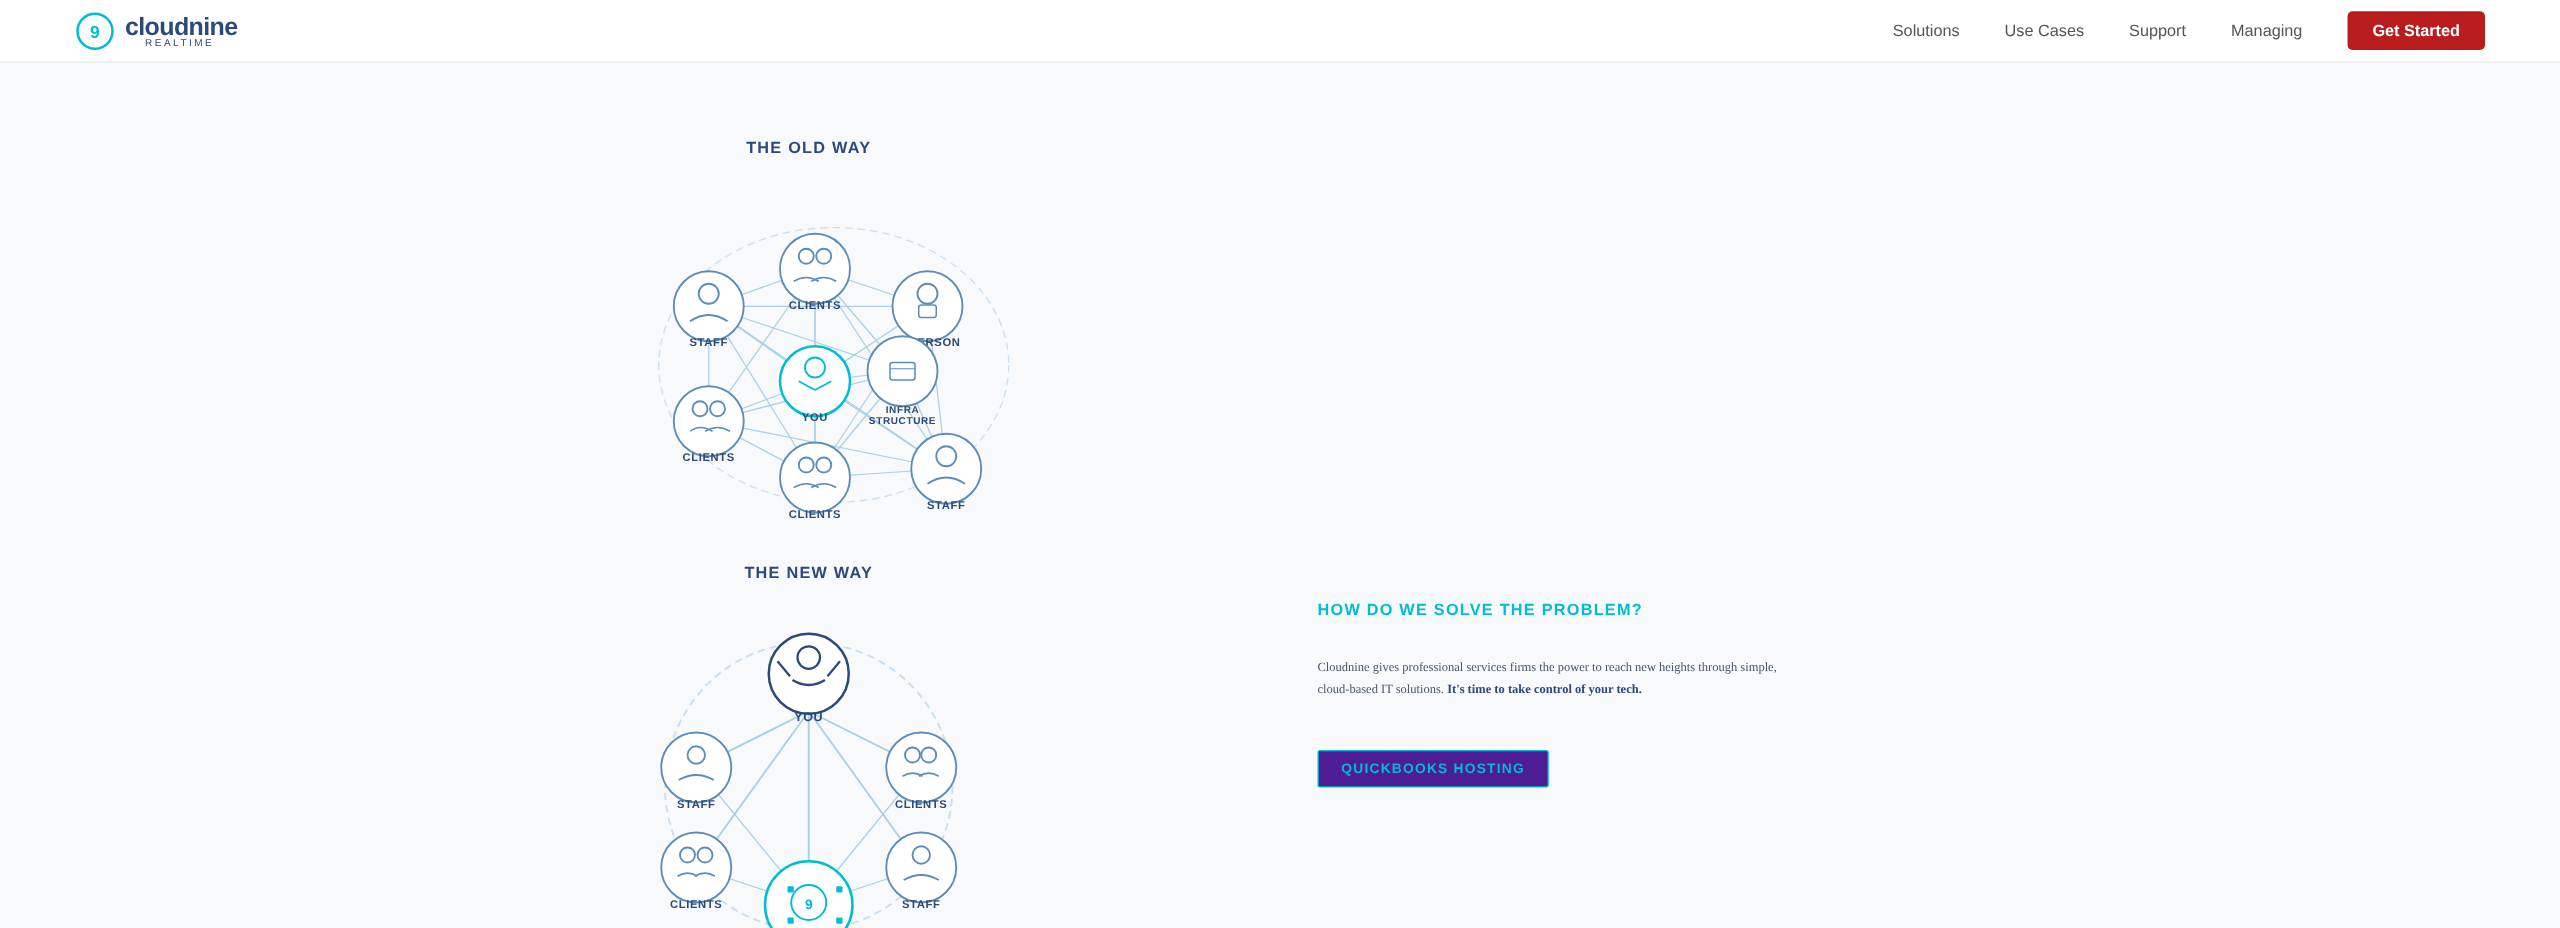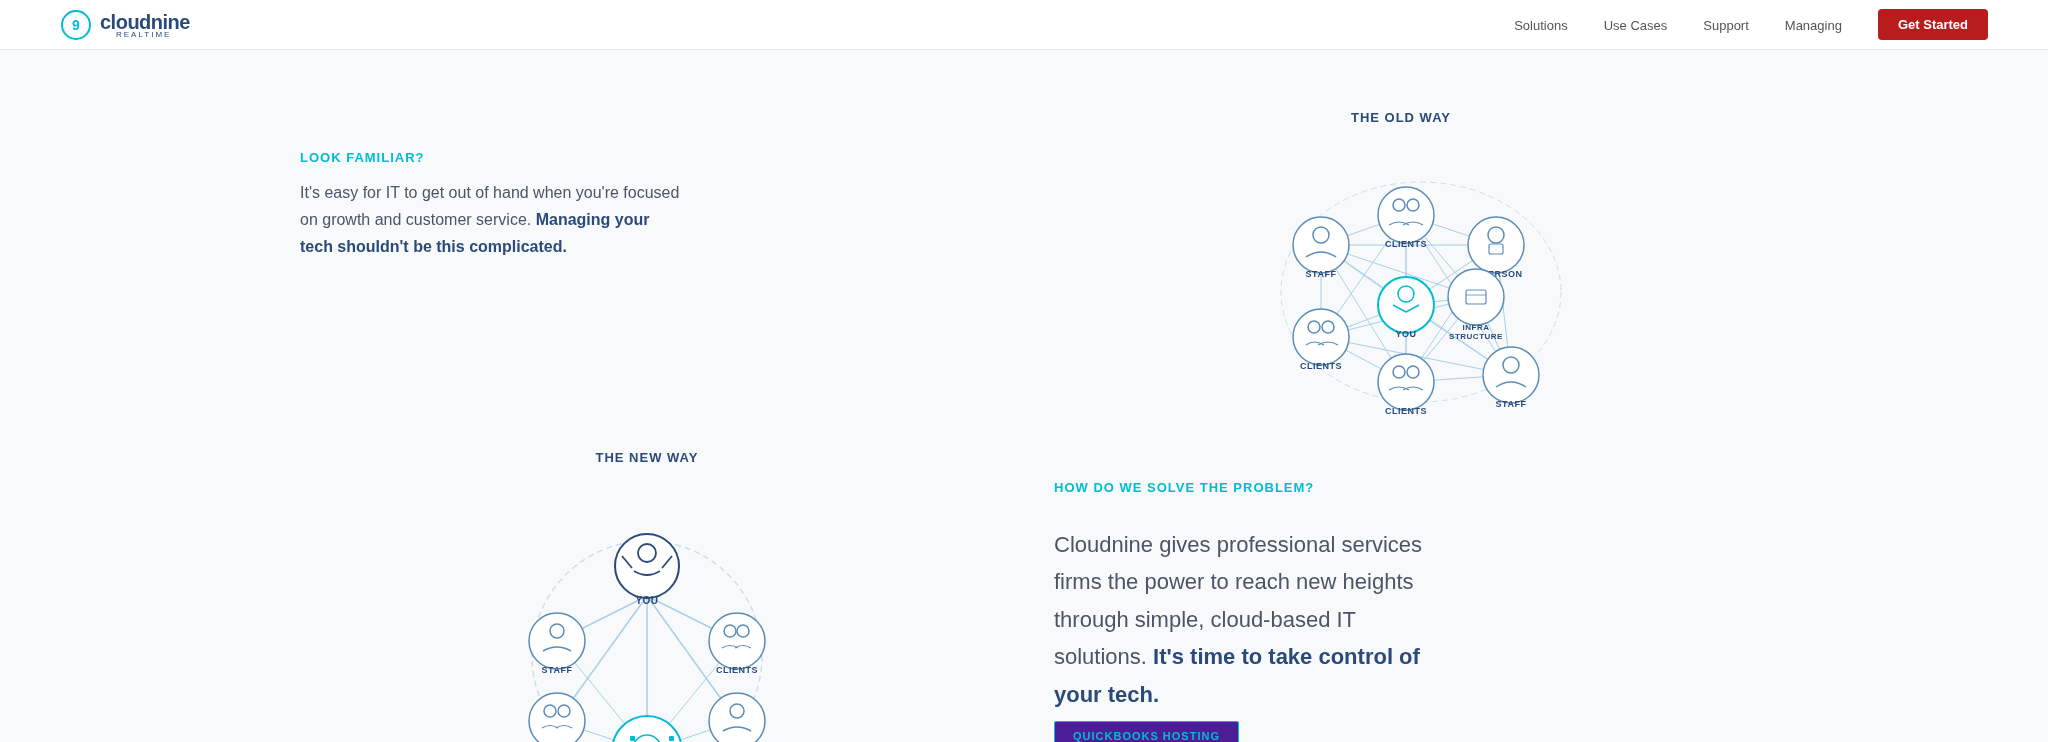--- a/index.html
+++ b/index.html
@@ -140,41 +140,42 @@
       display: flex;
       flex-direction: column;
       align-items: center;
     }
 
     .new-way-title {
       font-size: 13px;
       font-weight: 600;
       color: #2b4a7a;
       letter-spacing: 1px;
-      margin-bottom: 31px;
+      margin-bottom: 4px;
     }
 
     .solve-section {
       padding-top: 30px;
     }
 
     .solve-title {
       color: #00bcd4;
       font-size: 13px;
       font-weight: 700;
       letter-spacing: 1px;
       margin-bottom: 31px;
     }
 
     .solve-desc {
       color: #4a5568;
-      font-size: 22px;
+      font-size: 10px;
       line-height: 1.7;
       max-width: 380px;
-      margin-bottom: 8px;
+      margin-bottom: 40px;
+      font-family: Liberation Serif, serif;
     }
 
     .solve-desc strong {
       color: #2b4a7a;
       font-weight: 700;
     }
 
     .btn-quickbooks {
       border: 1.5px solid #00bcd4;
       background: #4c1d95;
@@ -217,27 +218,20 @@
     <li><a href="#">Solutions</a></li>
     <li><a href="#">Use Cases</a></li>
     <li><a href="#">Support</a></li>
     <li><a href="#">Managing</a></li>
     <li><button class="btn-get-started">Get Started</button></li>
   </ul>
 </nav>
 
 <div class="main-content">
 
-  <div class="left-section">
-    <p class="look-familiar">LOOK FAMILIAR?</p>
-    <p class="main-desc">
-      <span>It's easy for IT to get out of hand when you're focused on growth and customer service. </span>
-      <strong>Managing your tech shouldn't be this complicated.</strong>
-    </p>
-  </div>
 
   <div class="right-section">
     <div class="diagram-container">
       <p class="diagram-title">THE OLD WAY</p>
       <svg viewBox="0 0 420 280" style="width:420px;height:280px;">
 
         <ellipse cx="210" cy="155" rx="140" ry="110" fill="none" stroke="#c8dff0" stroke-width="1" stroke-dasharray="6,4"></ellipse>
 
         <line x1="110" y1="108" x2="195" y2="78" class="conn-line"></line>
         <line x1="110" y1="108" x2="285" y2="108" class="conn-line"></line>

